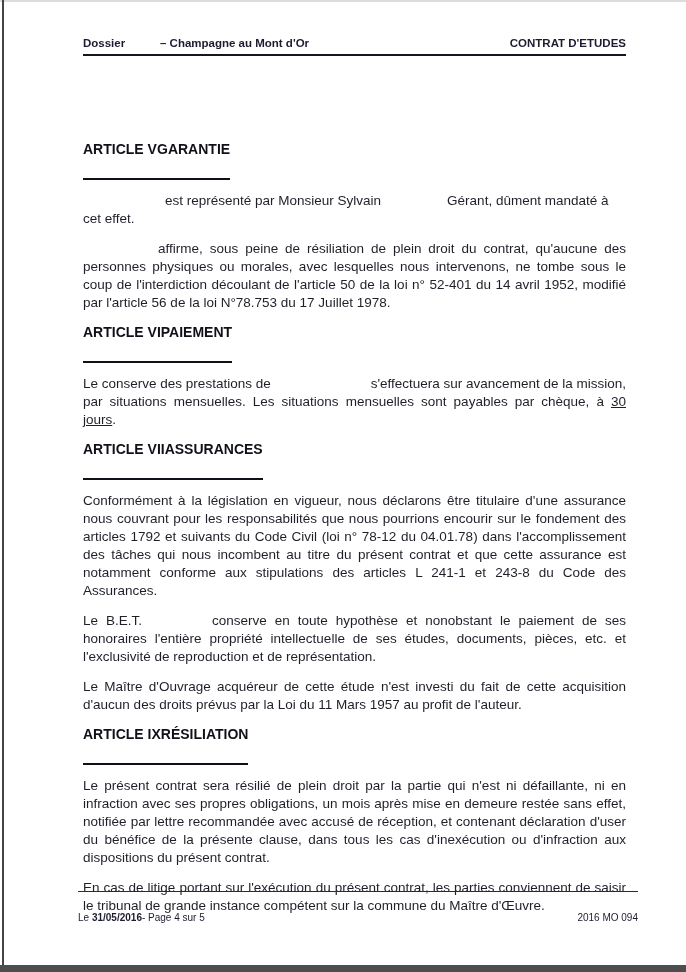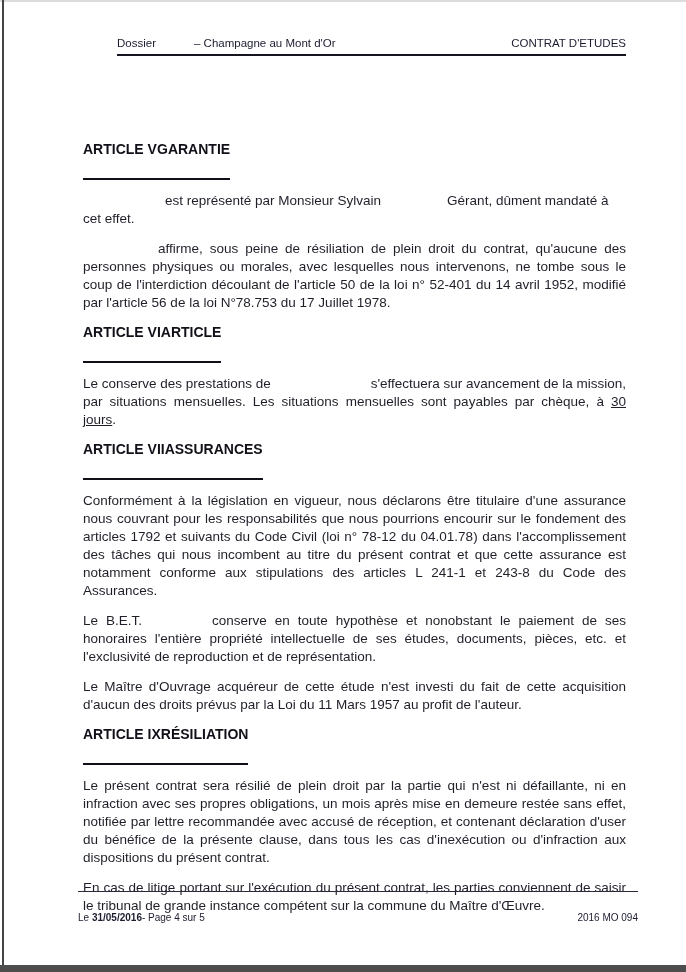--- a/index.html
+++ b/index.html
@@ -10,27 +10,28 @@
     color: #1f1f29;
     position: relative;
     overflow: hidden;
   }
   .scan-frame { position: absolute; inset: 0; background: #fff; }
   .edge-top { position: absolute; top: 0; left: 0; right: 0; height: 2px; background: #dcdcdc; }
   .edge-left { position: absolute; top: 0; bottom: 0; left: 2px; width: 2px; background: #454545; }
   .edge-bottom { position: absolute; bottom: 0; left: 0; right: 0; height: 7px; background: #4d4d4d; }
 
   .page-header {
-    margin: 37px 60px 0 117px;
+    margin: 37px 60px 0 83px;
     display: flex;
     align-items: baseline;
     font-size: 11.5px;
     color: #1c1c30;
     border-bottom: 2px solid #15151f;
     padding-bottom: 5px;
+    font-weight: bold;
   }
   .hdr-dossier { display: inline-block; width: 77px; }
   .hdr-doctype { margin-left: auto; }
 
   main { margin: 84px 60px 0 83px; font-size: 13.5px; line-height: 18px; }
 
   .article-heading { margin: 11px 0 6px; }
   .h-inner {
     display: inline-block;
     font-weight: bold;
@@ -72,21 +73,21 @@
     <span class="hdr-doctype">CONTRAT D'ETUDES</span>
   </header>
 
   <main id="articles">
       <section>
         <div class="article-heading"><span class="h-inner"><span class="art-num">ARTICLE V</span><span>GARANTIE</span></span></div>
         <p class="para"><span class="redacted-blank" style="width: 82px;"></span><span>est représenté par Monsieur Sylvain</span><span class="redacted-blank" style="width: 66px;"></span><span>Gérant, dûment mandaté à cet effet.</span></p>
         <p class="para justify"><span class="redacted-blank" style="width: 75px;"></span><span>affirme, sous peine de résiliation de plein droit du contrat, qu'aucune des personnes physiques ou morales, avec lesquelles nous intervenons, ne tombe sous le coup de l'interdiction découlant de l'article 50 de la loi n° 52-401 du 14 avril 1952, modifié par l'article 56 de la loi N°78.753 du 17 Juillet 1978.</span></p>
       </section>
       <section>
-        <div class="article-heading"><span class="h-inner"><span class="art-num">ARTICLE VI</span><span>ARTICLE</span></span></div>
+        <div class="article-heading"><span class="h-inner"><span class="art-num">ARTICLE VI</span><span>PAIEMENT</span></span></div>
         <p class="para justify"><span>Le conserve des prestations de</span><span class="redacted-blank" style="width: 100px;"></span><span>s'effectuera sur avancement de la mission, par situations mensuelles. Les situations mensuelles sont payables par chèque, à </span><span class="u">30 jours</span><span>.</span></p>
       </section>
       <section>
         <div class="article-heading"><span class="h-inner"><span class="art-num">ARTICLE VII</span><span>ASSURANCES</span></span></div>
         <p class="para justify"><span>Conformément à la législation en vigueur, nous déclarons être titulaire d'une assurance nous couvrant pour les responsabilités que nous pourrions encourir sur le fondement des articles 1792 et suivants du Code Civil (loi n° 78-12 du 04.01.78) dans l'accomplissement des tâches qui nous incombent au titre du présent contrat et que cette assurance est notamment conforme aux stipulations des articles L 241-1 et 243-8 du Code des Assurances.</span></p>
       </section>
       <section>
         <p class="para justify"><span>Le B.E.T.</span><span class="redacted-blank" style="width: 70px;"></span><span>conserve en toute hypothèse et nonobstant le paiement de ses honoraires l'entière propriété intellectuelle de ses études, documents, pièces, etc. et l'exclusivité de reproduction et de représentation.</span></p>
         <p class="para justify"><span>Le Maître d'Ouvrage acquéreur de cette étude n'est investi du fait de cette acquisition d'aucun des droits prévus par la Loi du 11 Mars 1957 au profit de l'auteur.</span></p>
       </section>

